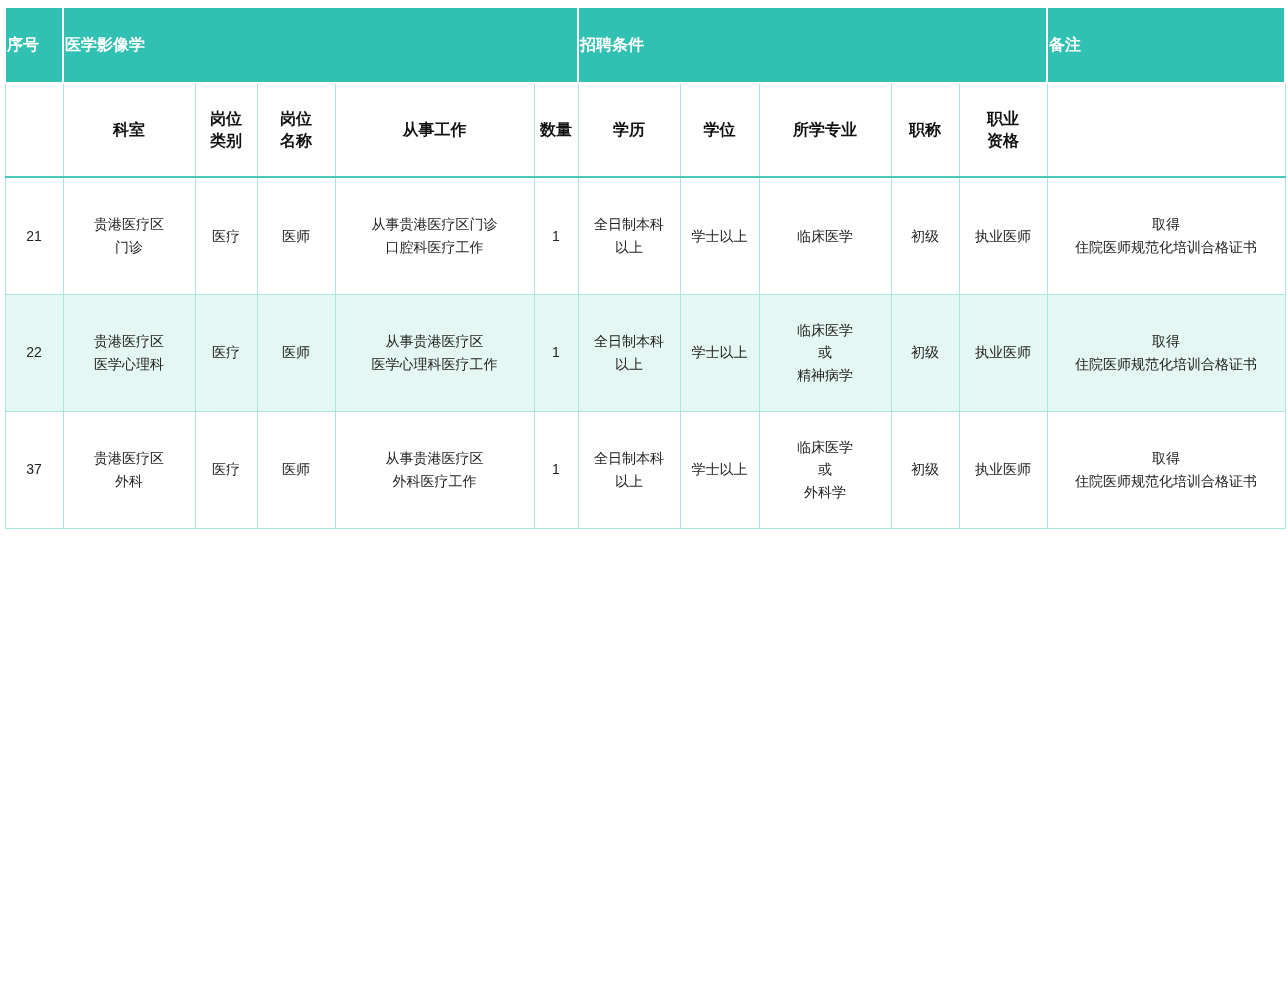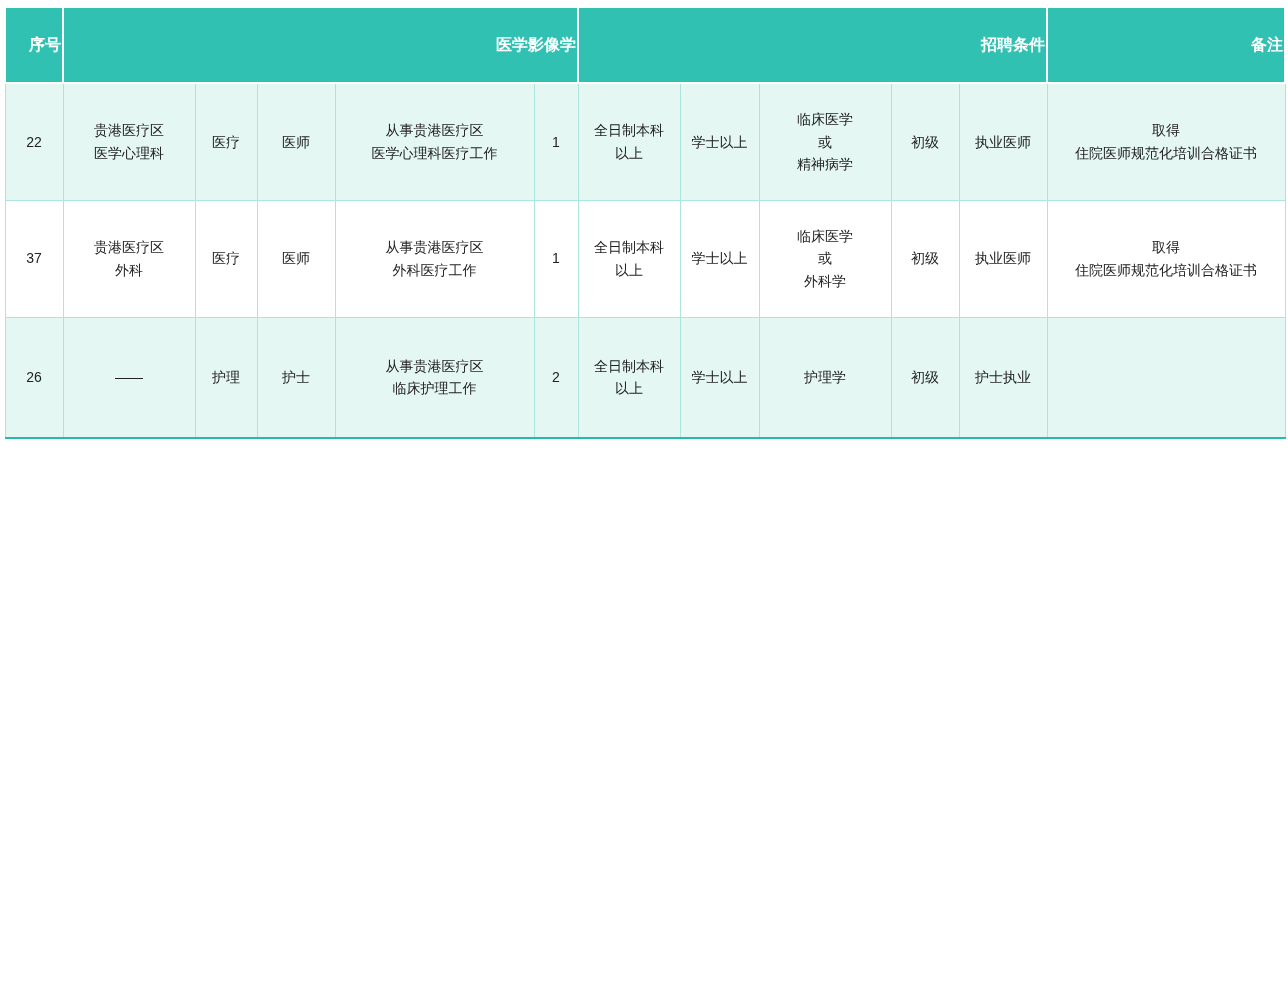--- a/index.html
+++ b/index.html
@@ -2,21 +2,21 @@
 <html><head>
 <meta charset="utf-8">
 <style>
   html,body{margin:0;padding:0;background:#ffffff;}
   body{font-family:"Liberation Sans","DejaVu Sans",sans-serif;color:#1f1f1f;}
   .page{padding:6px 4px 0 4px;width:1280px;}
   table.recruit{border-collapse:collapse;table-layout:fixed;width:1280px;}
   
   th.group{
     background:#31c1b2;color:#ffffff;font-weight:bold;font-size:16px;
-    border:2px solid #ffffff;text-align:right;vertical-align:middle;
+    border:2px solid #ffffff;text-align:left;vertical-align:middle;
     white-space:pre-line;line-height:1.35;
   }
   
   th.sub{
     background:#ffffff;color:#111111;font-weight:bold;font-size:16px;
     border:1px solid #abe5de;border-bottom:2px solid #49c9bc;
     text-align:center;vertical-align:middle;white-space:pre-line;line-height:1.35;
   }
   tr.h1{height:76px;}
   tr.h2{height:94px;}
@@ -49,22 +49,57 @@
         <col style="width:88px">
         <col style="width:238px">
     </colgroup>
     <thead>
       <tr class="h1">
         <th class="group">序号</th>
         <th class="group" colspan="5">医学影像学</th>
         <th class="group" colspan="5">招聘条件</th>
         <th class="group">备注</th>
       </tr>
+      <tr class="h2">
+        <th class="sub"></th>
+        <th class="sub">科室</th>
+        <th class="sub">岗位
+类别</th>
+        <th class="sub">岗位
+名称</th>
+        <th class="sub">从事工作</th>
+        <th class="sub">数量</th>
+        <th class="sub">学历</th>
+        <th class="sub">学位</th>
+        <th class="sub">所学专业</th>
+        <th class="sub">职称</th>
+        <th class="sub">职业
+资格</th>
+        <th class="sub"></th>
+      </tr>
     </thead>
     <tbody>
+      <tr class="datarow">
+        <td class="cell">21</td>
+        <td class="cell">贵港医疗区
+门诊</td>
+        <td class="cell">医疗</td>
+        <td class="cell">医师</td>
+        <td class="cell">从事贵港医疗区门诊
+口腔科医疗工作</td>
+        <td class="cell">1</td>
+        <td class="cell">全日制本科
+以上</td>
+        <td class="cell">学士以上</td>
+        <td class="cell">临床医学</td>
+        <td class="cell">初级</td>
+        <td class="cell">执业医师</td>
+        <td class="cell">取得
+住院医师规范化培训合格证书</td>
+      </tr>
       <tr class="datarow tint">
         <td class="cell">22</td>
         <td class="cell">贵港医疗区
 医学心理科</td>
         <td class="cell">医疗</td>
         <td class="cell">医师</td>
         <td class="cell">从事贵港医疗区
 医学心理科医疗工作</td>
         <td class="cell">1</td>
         <td class="cell">全日制本科
@@ -91,31 +126,15 @@
 以上</td>
         <td class="cell">学士以上</td>
         <td class="cell">临床医学
 或
 外科学</td>
         <td class="cell">初级</td>
         <td class="cell">执业医师</td>
         <td class="cell">取得
 住院医师规范化培训合格证书</td>
       </tr>
-      <tr class="datarow tint last">
-        <td class="cell">26</td>
-        <td class="cell">——</td>
-        <td class="cell">护理</td>
-        <td class="cell">护士</td>
-        <td class="cell">从事贵港医疗区
-临床护理工作</td>
-        <td class="cell">2</td>
-        <td class="cell">全日制本科
-以上</td>
-        <td class="cell">学士以上</td>
-        <td class="cell">护理学</td>
-        <td class="cell">初级</td>
-        <td class="cell">护士执业</td>
-        <td class="cell"></td>
-      </tr>
     </tbody>
   </table>
 </div>
 
 </body></html>

